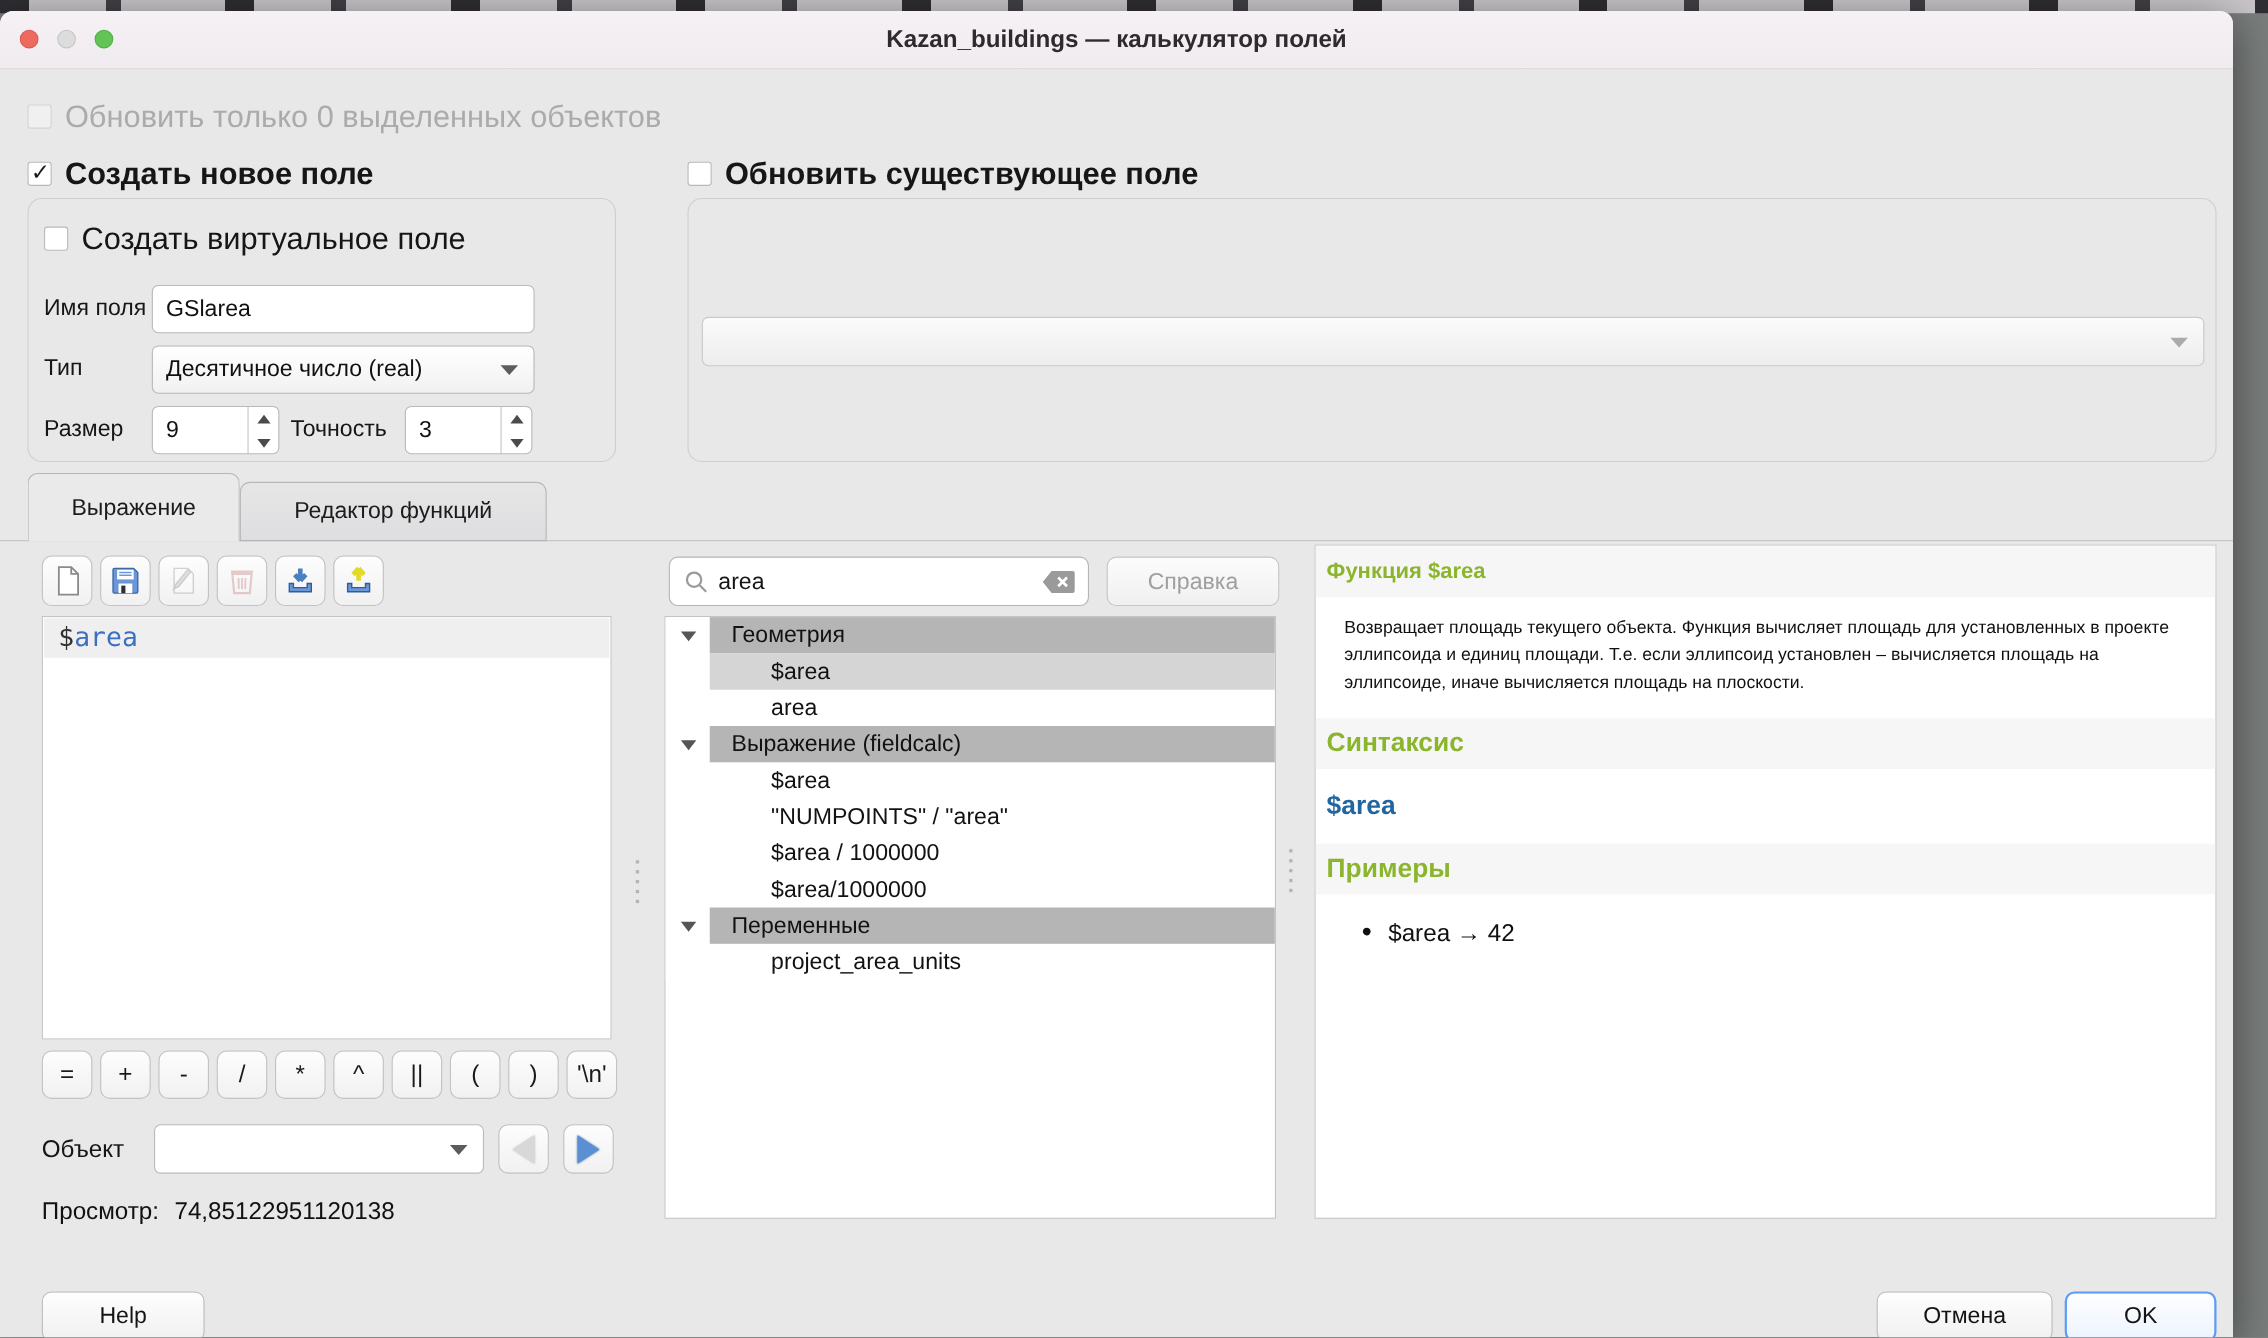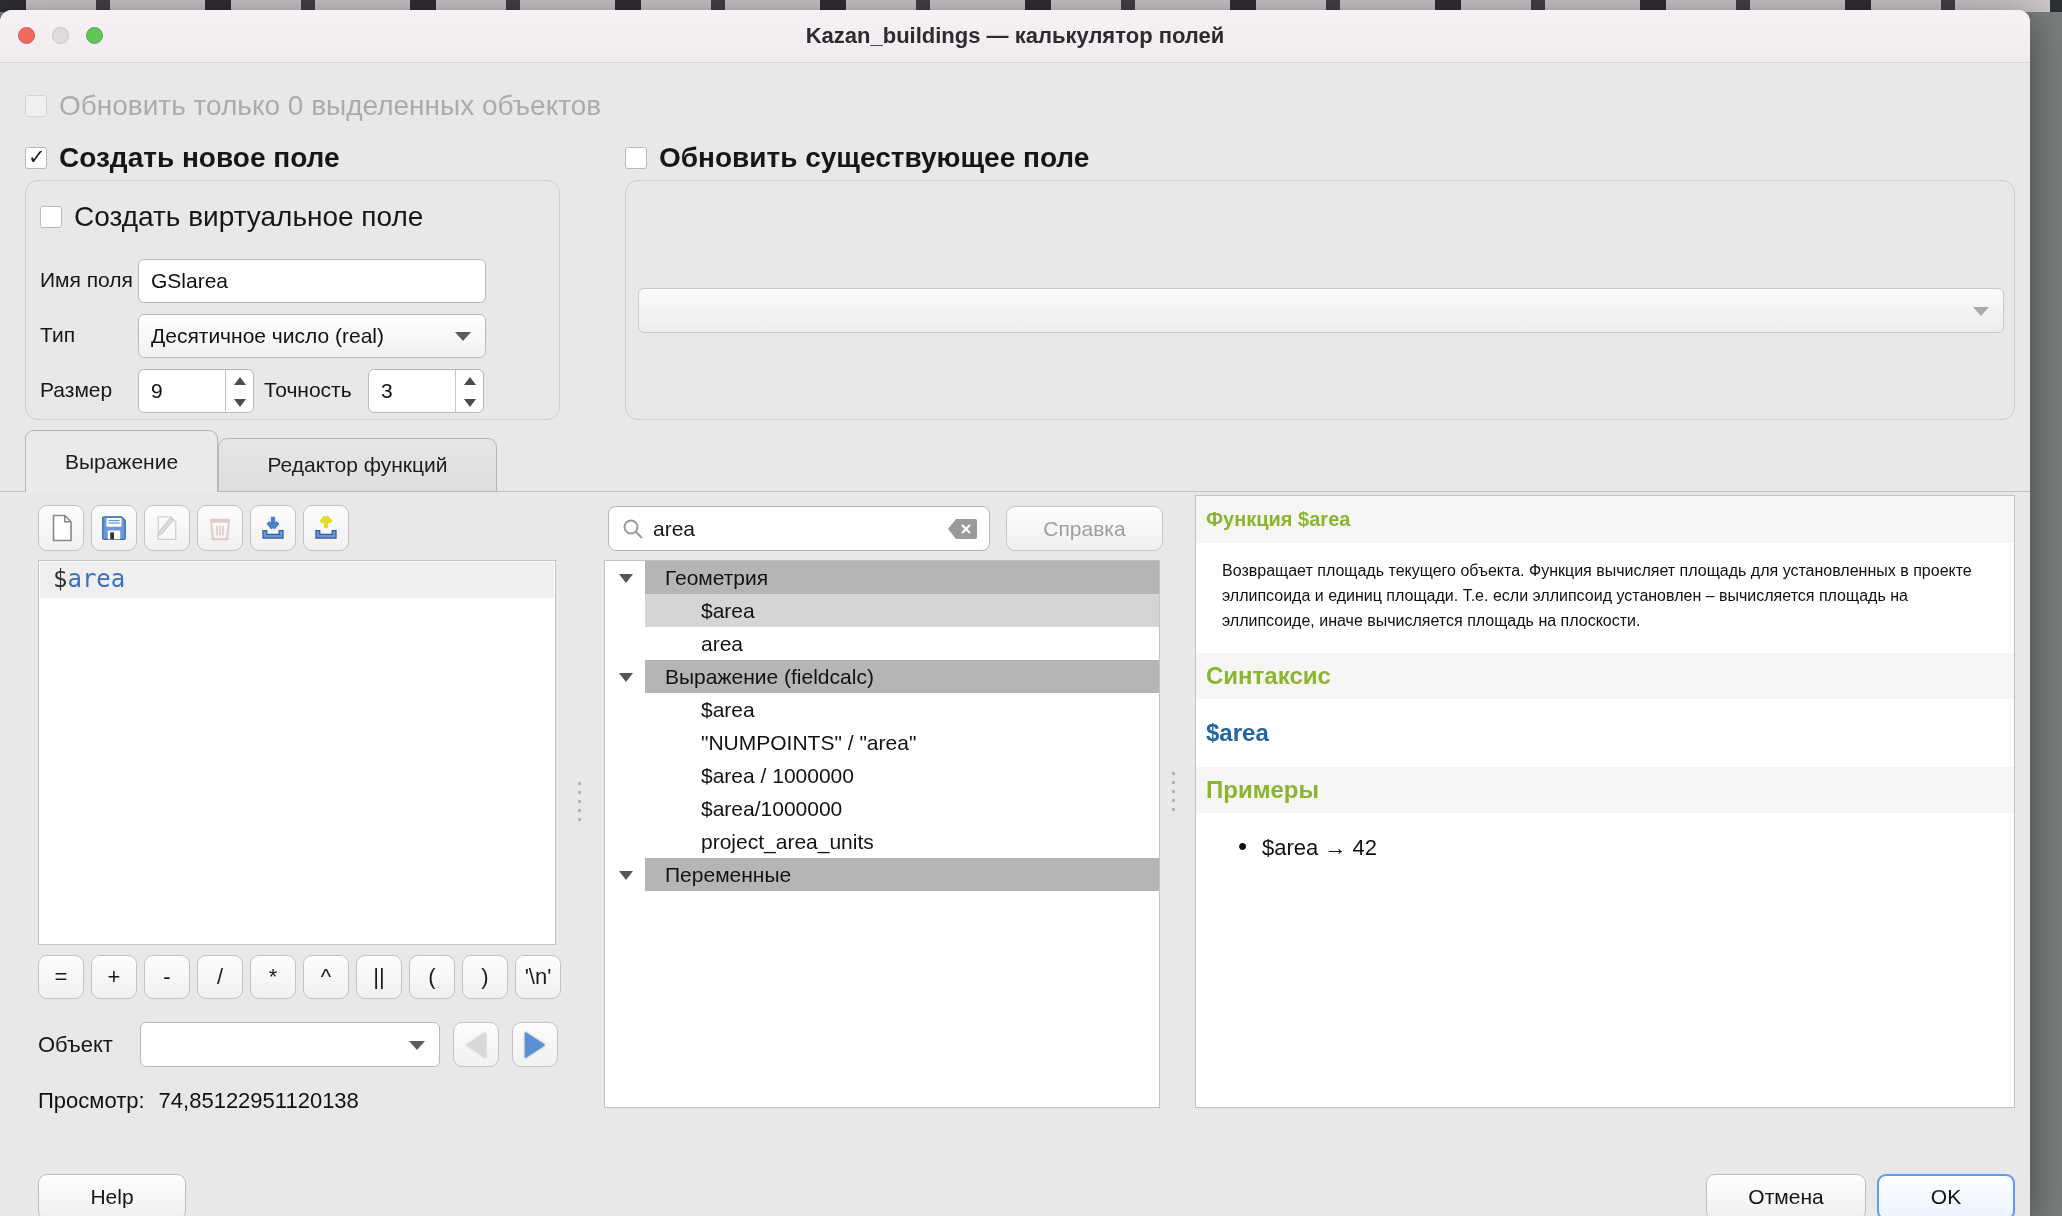--- a/index.html
+++ b/index.html
@@ -334,29 +334,29 @@
           <span class="band">"NUMPOINTS" /  "area"</span>
         </div>
         <div class="trow item">
           <span class="gutter"></span>
           <span class="band">$area / 1000000</span>
         </div>
         <div class="trow item">
           <span class="gutter"></span>
           <span class="band">$area/1000000</span>
         </div>
-        <div class="trow item">
-          <span class="gutter"></span>
-          <span class="band">project_area_units</span>
-        </div>
         <div class="trow group">
           <span class="gutter">
             <span class="expander"></span>
           </span>
           <span class="band">Переменные</span>
+        </div>
+        <div class="trow item">
+          <span class="gutter"></span>
+          <span class="band">project_area_units</span>
         </div>
       </div>
 
     <div class="helppanel">
       <div class="help-h1">Функция $area</div>
       <div class="help-p">Возвращает площадь текущего объекта. Функция вычисляет площадь для установленных в проекте эллипсоида и единиц площади. Т.е. если эллипсоид установлен – вычисляется площадь на эллипсоиде, иначе вычисляется площадь на плоскости.</div>
       <div class="help-h2">Синтаксис</div>
       <div class="help-syntax">$area</div>
       <div class="help-h2">Примеры</div>
       <div class="help-ex">$area → 42</div>

